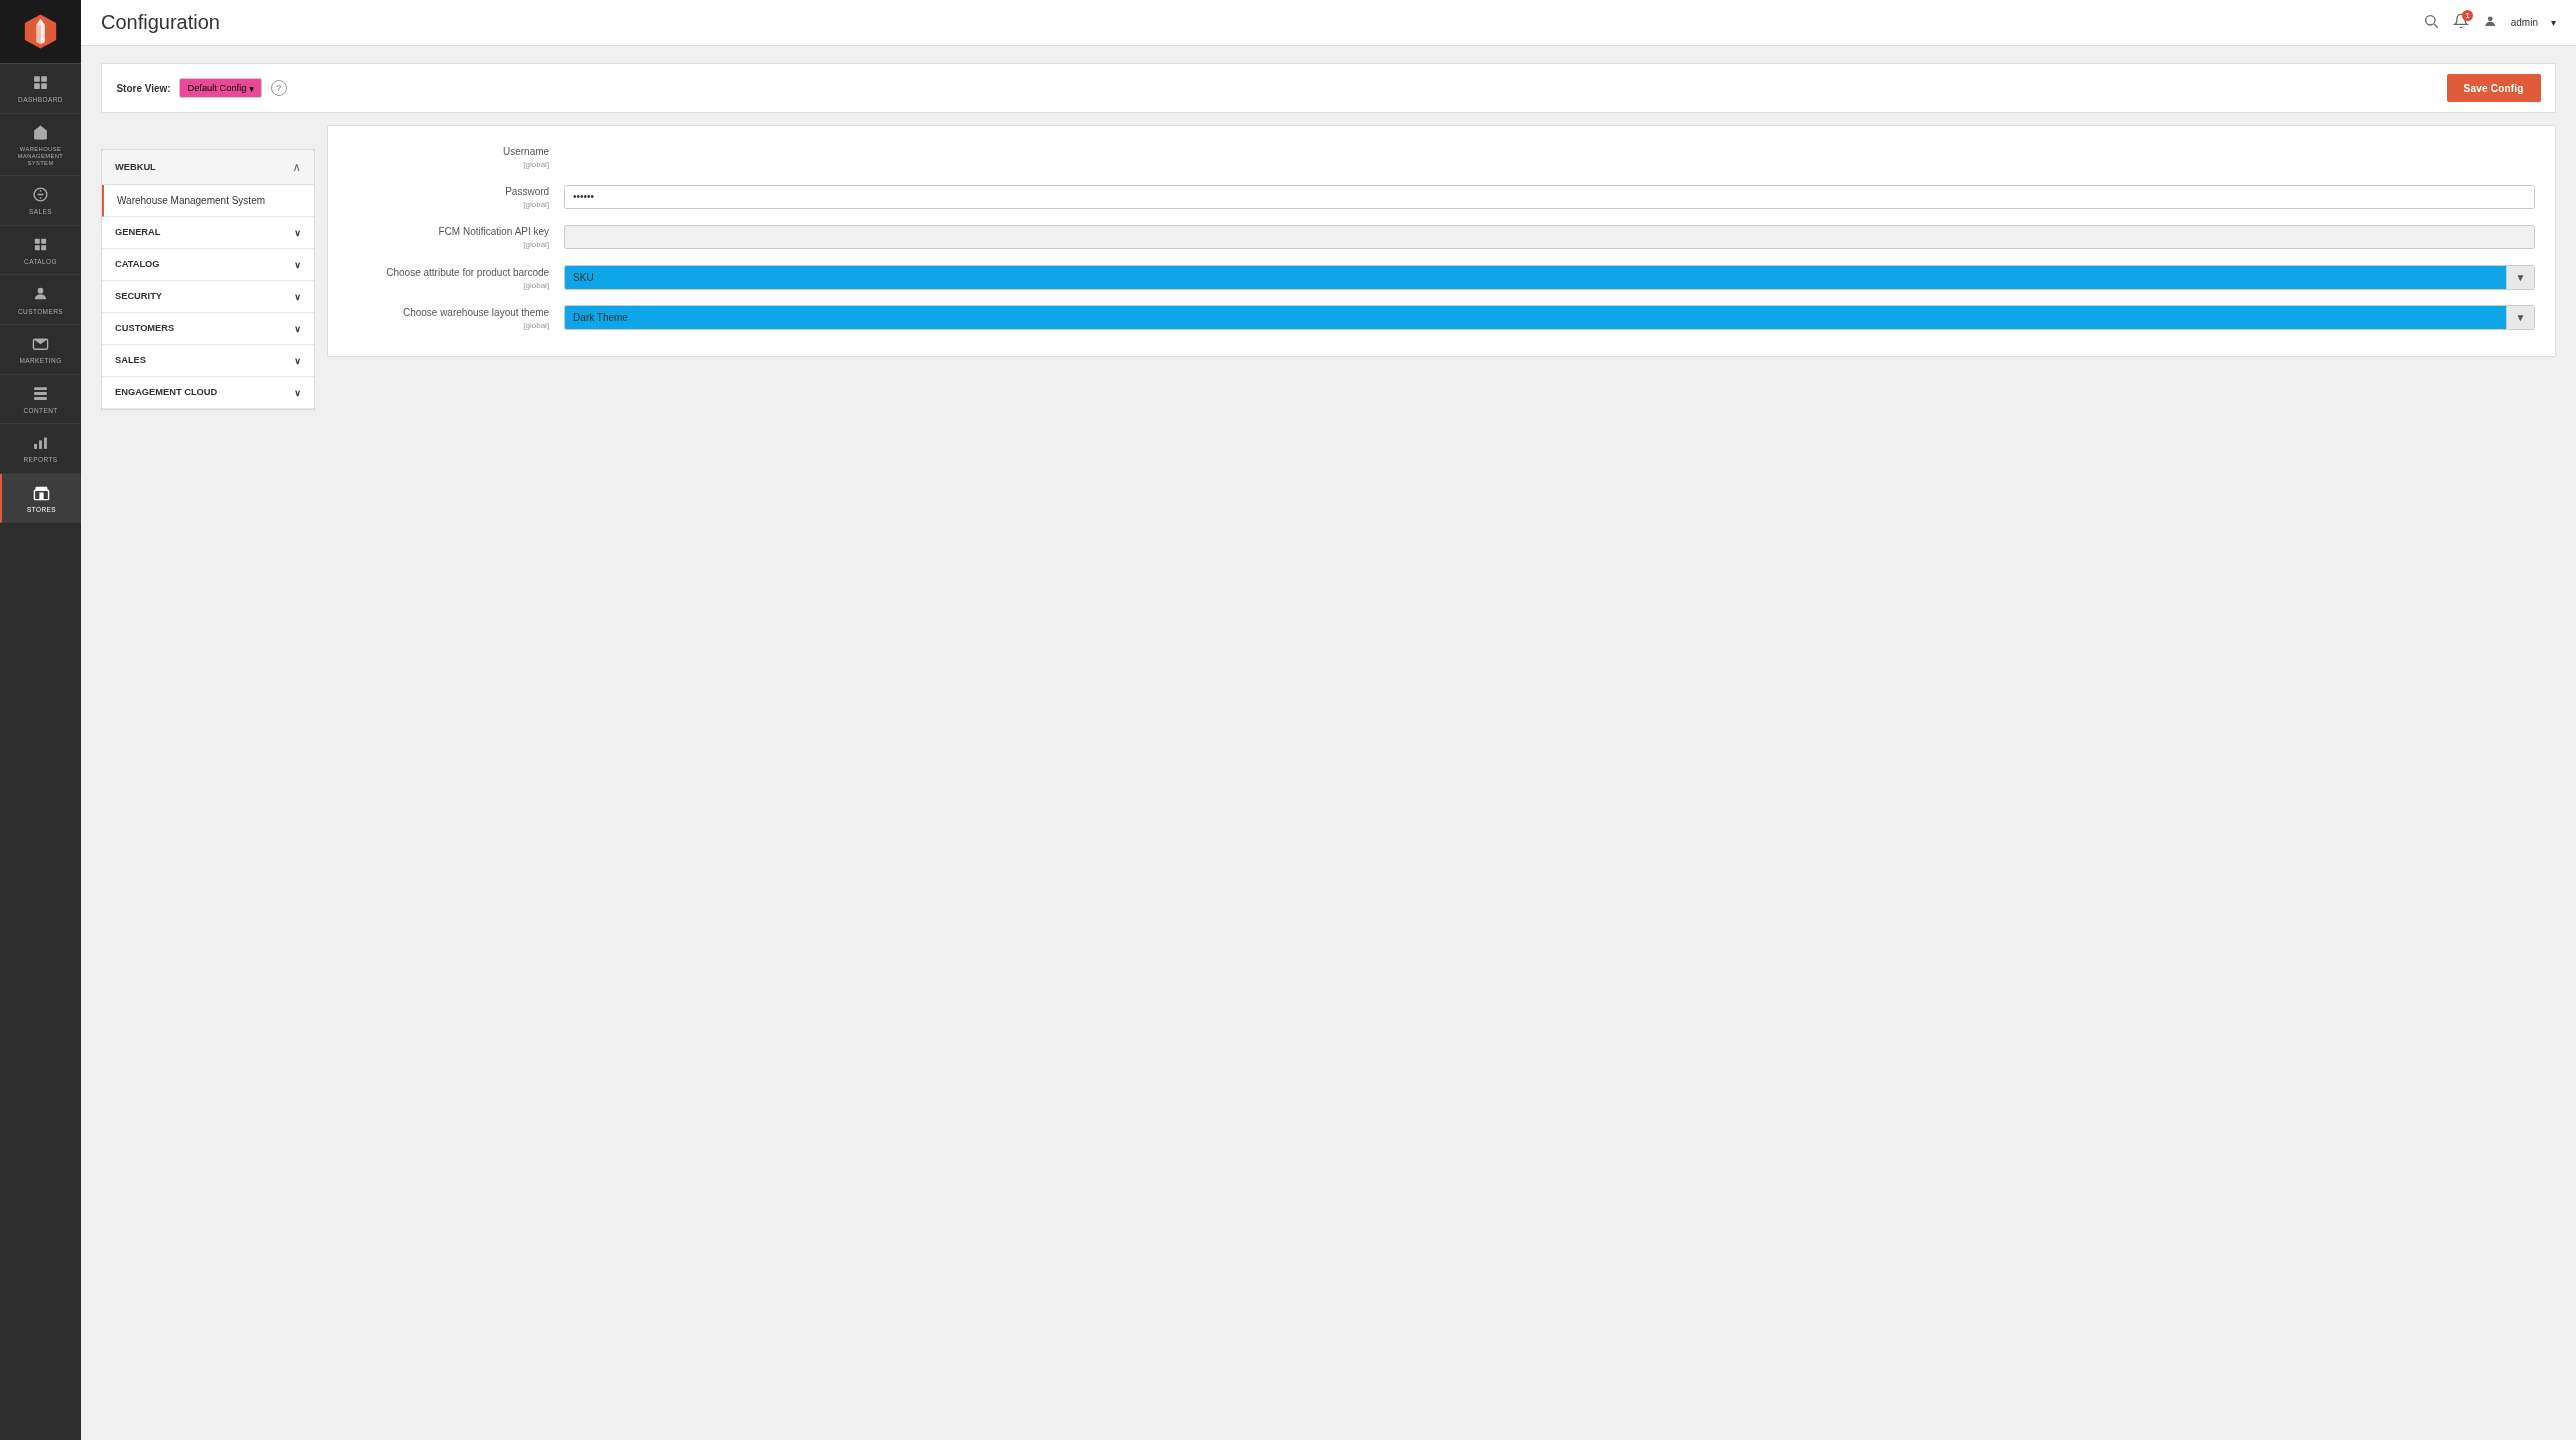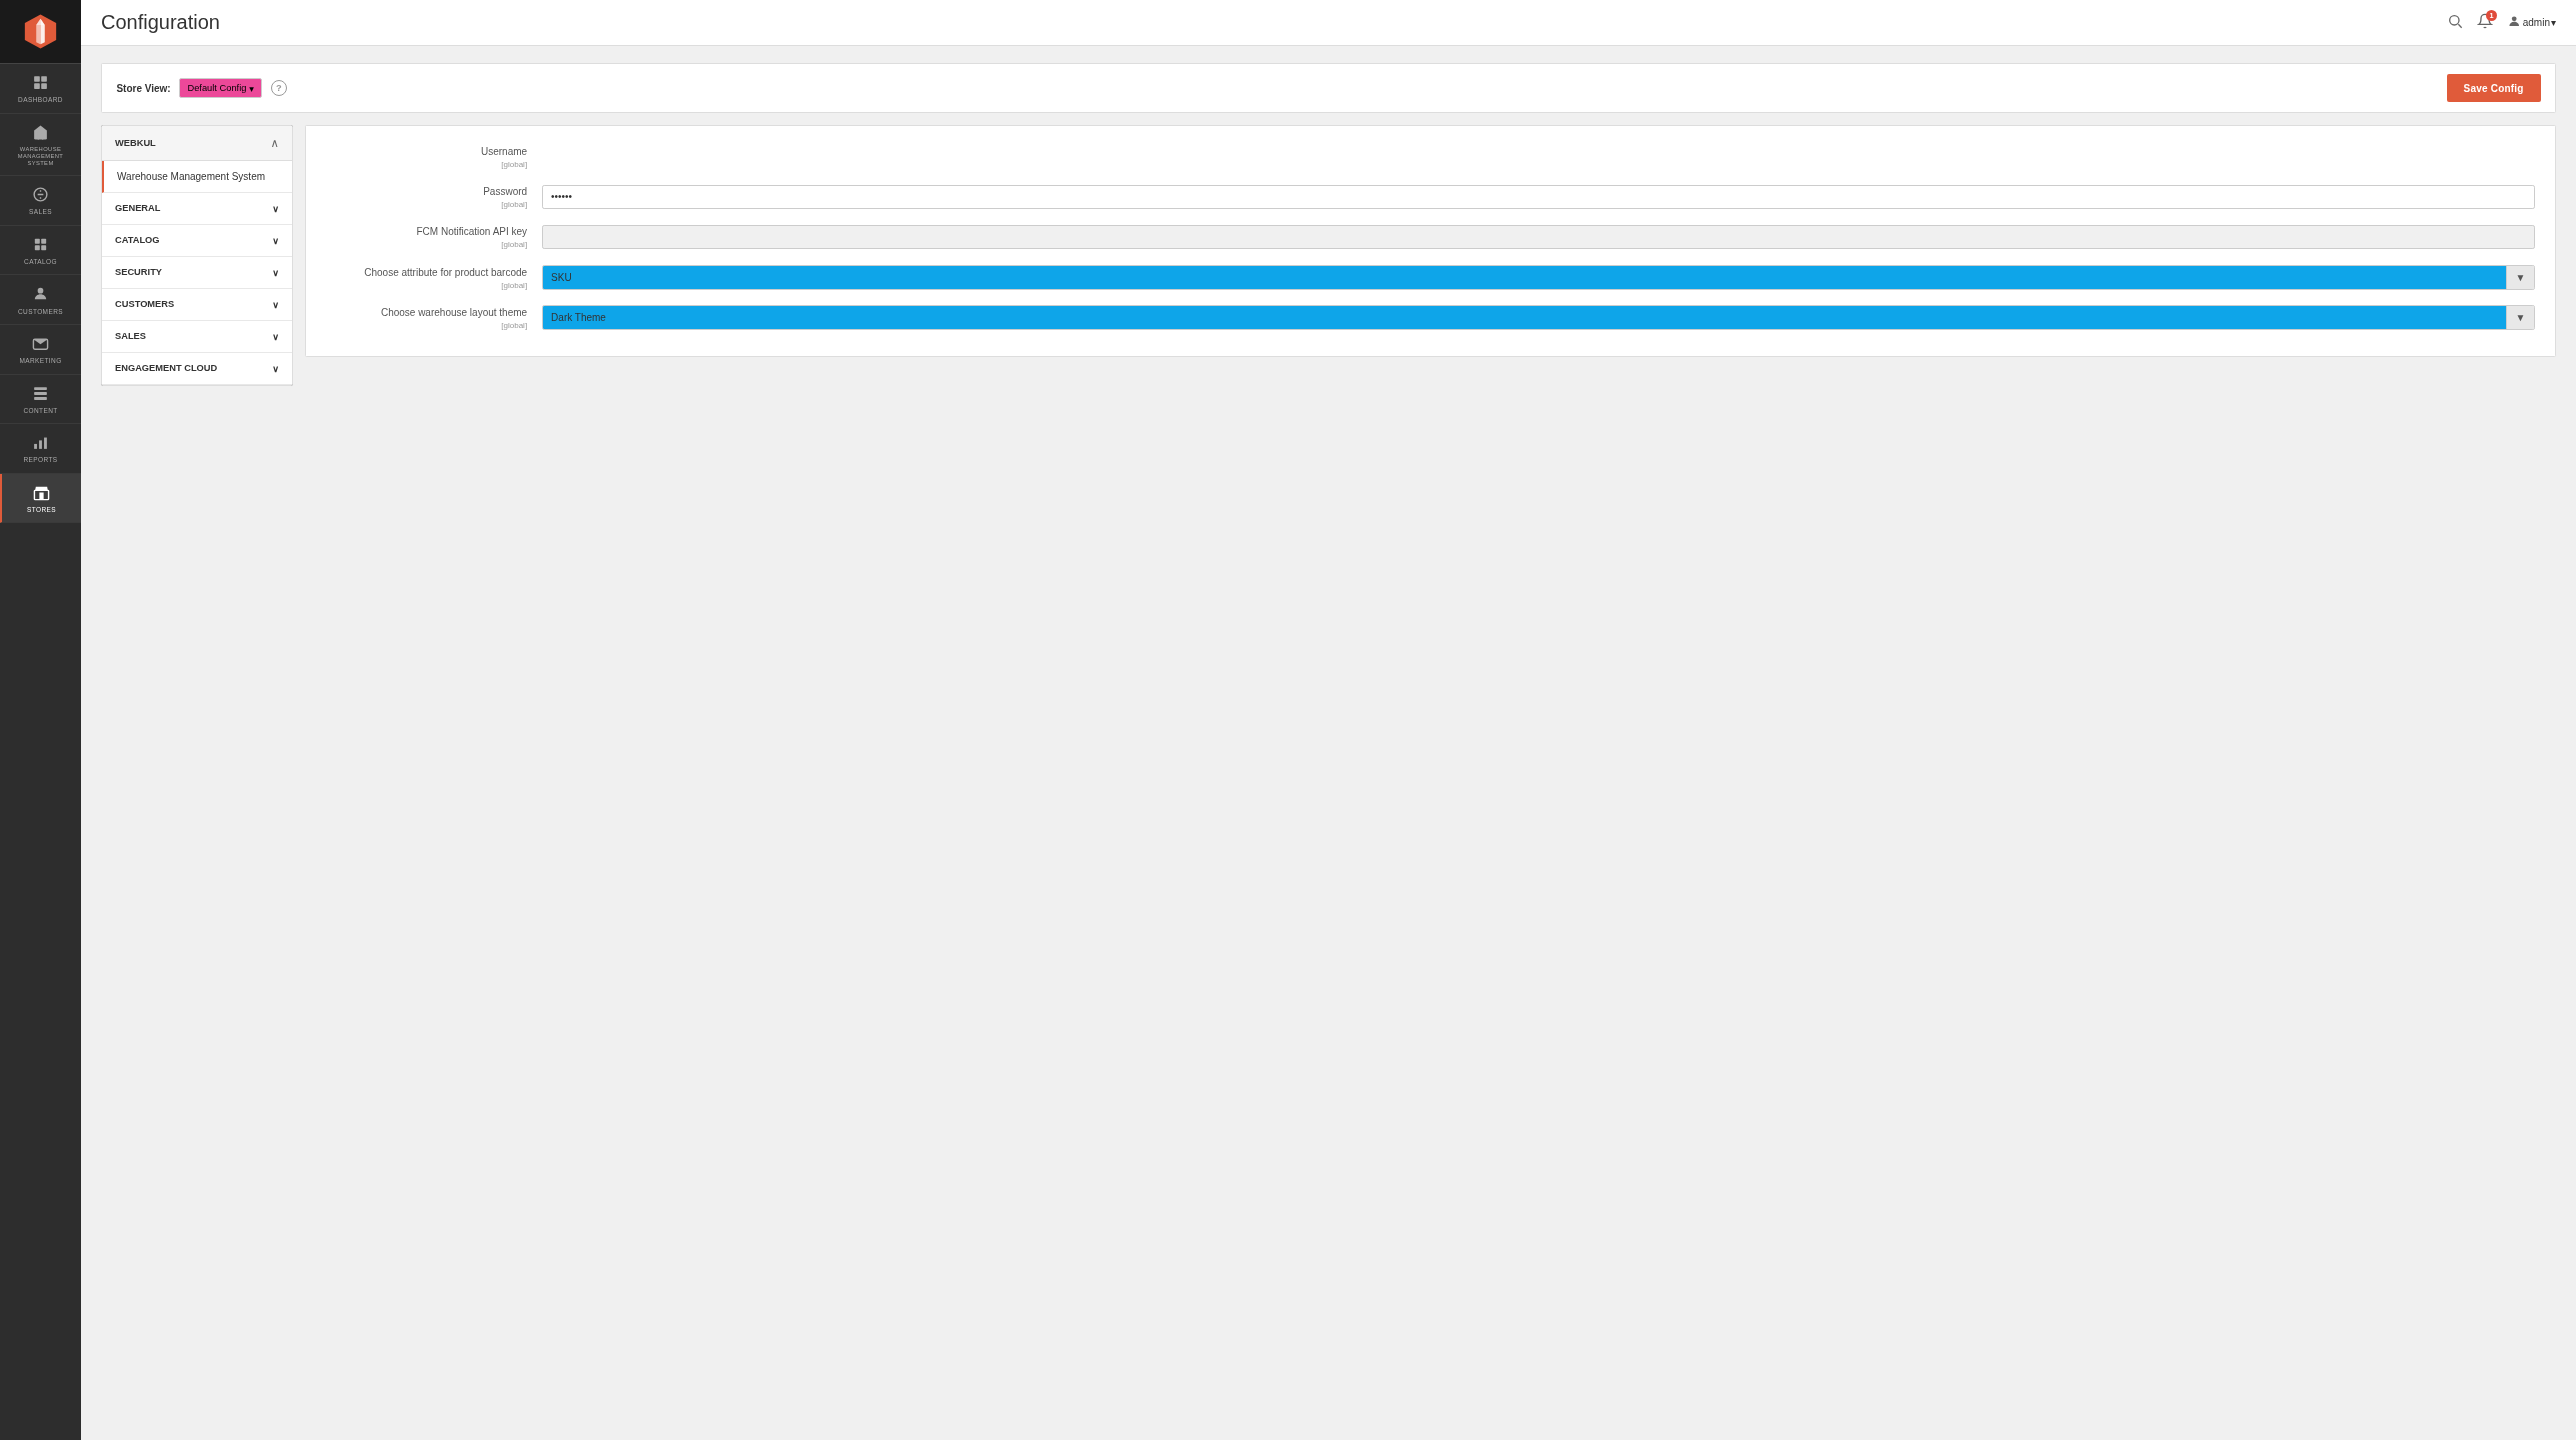--- a/index.html
+++ b/index.html
@@ -109,21 +109,21 @@
       height: 11.5px;
       border-radius: 50%;
       display: flex;
       align-items: center;
       justify-content: center;
       font-weight: bold;
     }
     .admin-btn {
       display: flex;
       align-items: center;
-      gap: 1px;
+      gap: 13px;
       cursor: pointer;
       color: #333;
       font-size: 10px;
       background: none;
       border: none;
     }
     .admin-icon { font-size: 14.4px; }
 
     
     .content-area {
@@ -183,25 +183,26 @@
 
     
     .config-layout {
       display: flex;
       gap: 11.5px;
       align-items: flex-start;
     }
 
     
     .left-panel {
-      width: 192px;
+      width: 214px;
       flex-shrink: 0;
       background: #404040;
       border: 0.7px solid #ddd;
       border-radius: 1.4px;
+      margin-top: 24px;
     }
     .webkul-header {
       display: flex;
       justify-content: space-between;
       align-items: center;
       padding: 10px 13px;
       background: #f5f5f5;
       border-bottom: 0.7px solid #ddd;
       cursor: pointer;
     }

